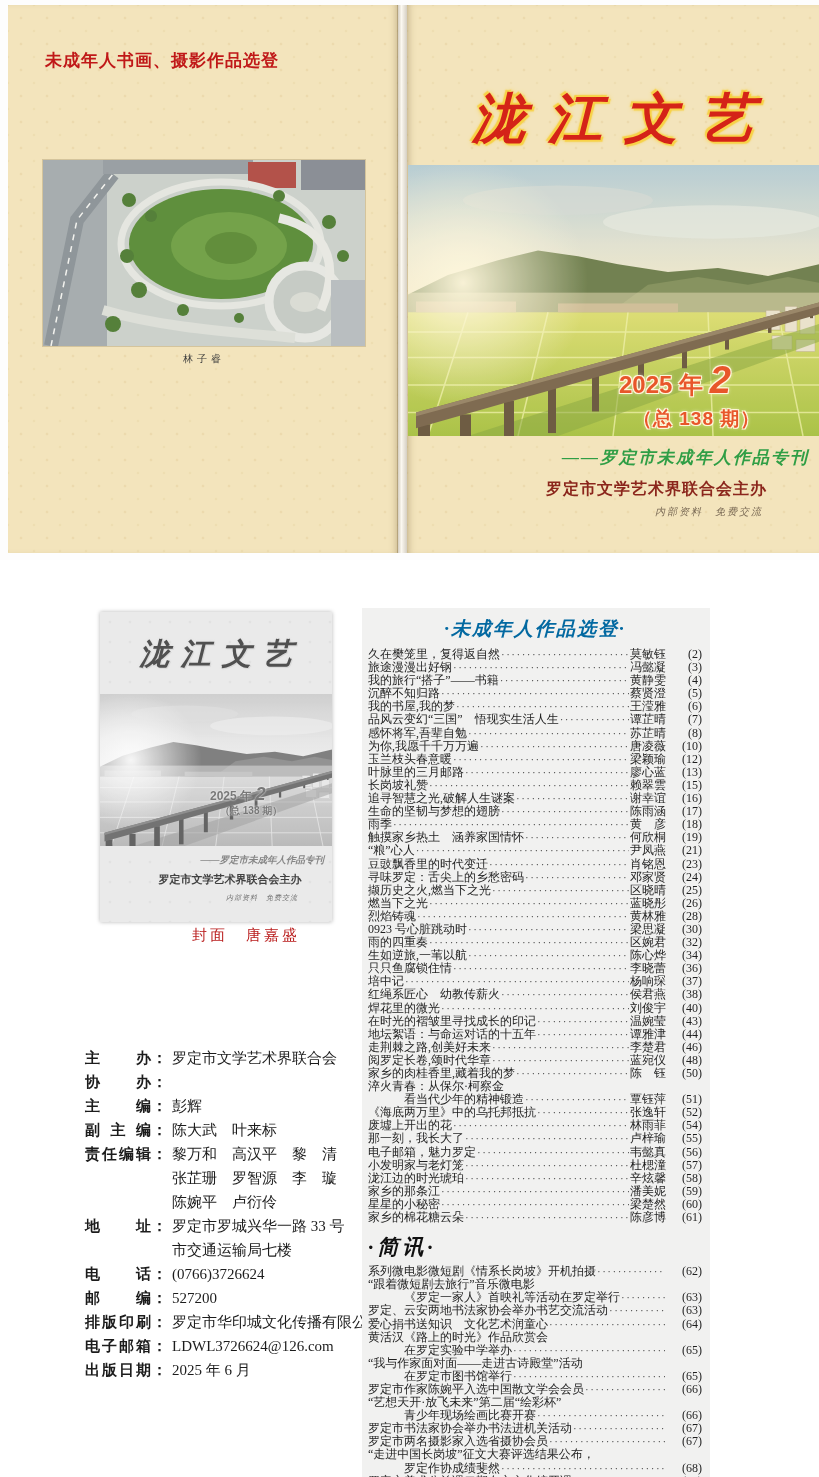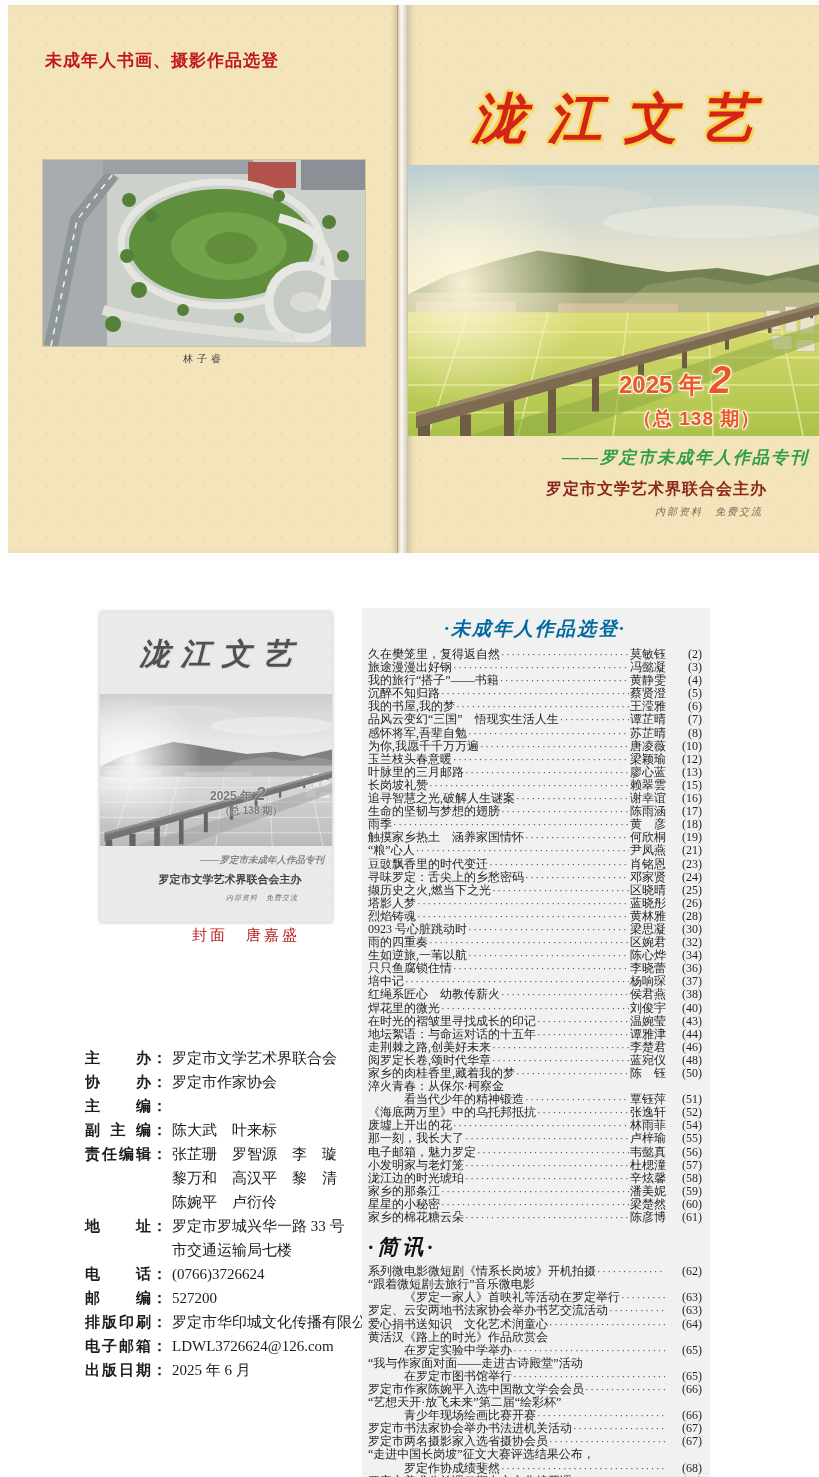--- a/index.html
+++ b/index.html
@@ -237,41 +237,41 @@
       <div class="pub-row">
         <span class="p-label">主办</span>
         <span class="p-colon">：</span>
         <span class="p-lines">
           <div class="p-line">罗定市文学艺术界联合会</div>
         </span>
       </div>
       <div class="pub-row">
         <span class="p-label">协办</span>
         <span class="p-colon">：</span>
-        <span class="p-lines">
-          <div class="p-line">罗定市作家协会</div>
-        </span>
       </div>
       <div class="pub-row">
         <span class="p-label">主编</span>
         <span class="p-colon">：</span>
+        <span class="p-lines">
+          <div class="p-line">彭辉</div>
+        </span>
       </div>
       <div class="pub-row">
         <span class="p-label">副主编</span>
         <span class="p-colon">：</span>
         <span class="p-lines">
           <div class="p-line">陈大武　叶来标</div>
         </span>
       </div>
       <div class="pub-row">
         <span class="p-label">责任编辑</span>
         <span class="p-colon">：</span>
         <span class="p-lines">
+          <div class="p-line">黎万和　高汉平　黎　清</div>
           <div class="p-line">张芷珊　罗智源　李　璇</div>
-          <div class="p-line">黎万和　高汉平　黎　清</div>
           <div class="p-line">陈婉平　卢衍伶</div>
         </span>
       </div>
       <div class="pub-row">
         <span class="p-label">地址</span>
         <span class="p-colon">：</span>
         <span class="p-lines">
           <div class="p-line">罗定市罗城兴华一路 33 号</div>
           <div class="p-line">市交通运输局七楼</div>
         </span>
@@ -424,21 +424,21 @@
           <span class="t-author">邓家贤</span>
           <span class="t-page">(24)</span>
         </div>
         <div class="toc-row">
           <span class="t-title">撷历史之火,燃当下之光</span>
           <span class="t-dots">················································································</span>
           <span class="t-author">区晓晴</span>
           <span class="t-page">(25)</span>
         </div>
         <div class="toc-row">
-          <span class="t-title">塔影人梦</span>
+          <span class="t-title">燃当下之光</span>
           <span class="t-dots">················································································</span>
           <span class="t-author">蓝晓彤</span>
           <span class="t-page">(26)</span>
         </div>
         <div class="toc-row">
           <span class="t-title">烈焰铸魂</span>
           <span class="t-dots">················································································</span>
           <span class="t-author">黄林雅</span>
           <span class="t-page">(28)</span>
         </div>

